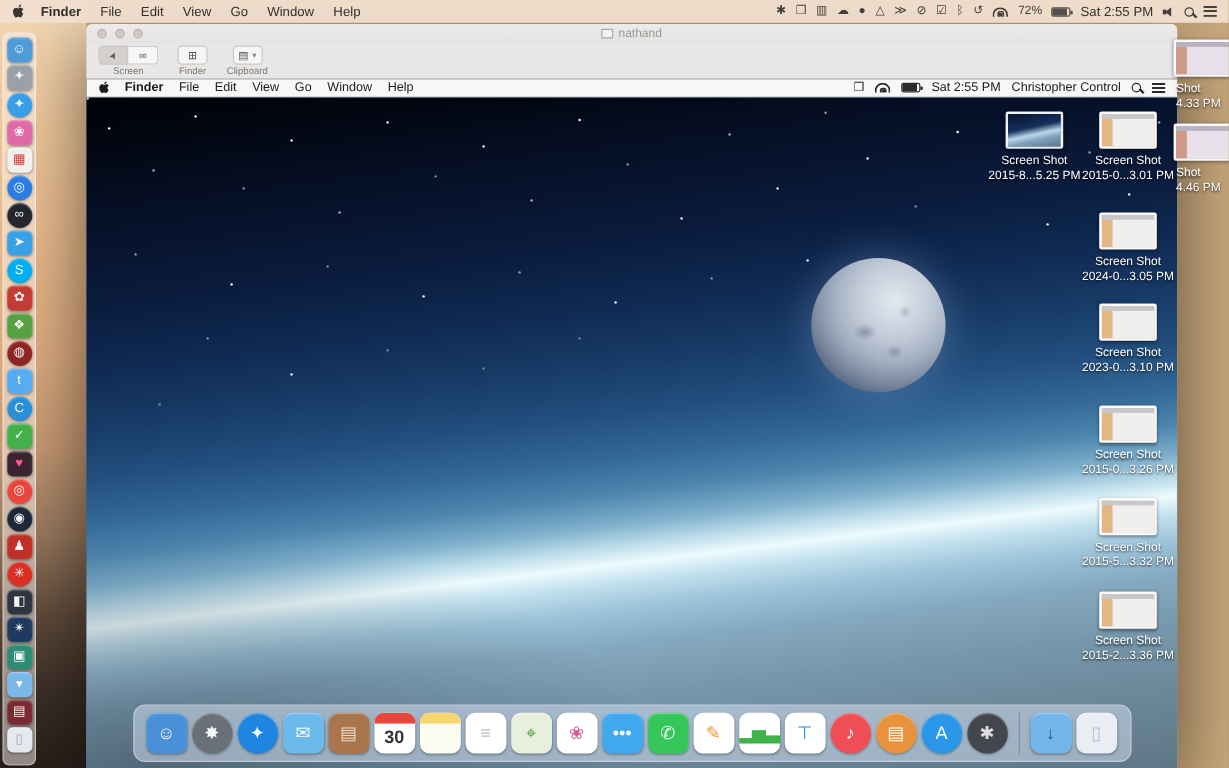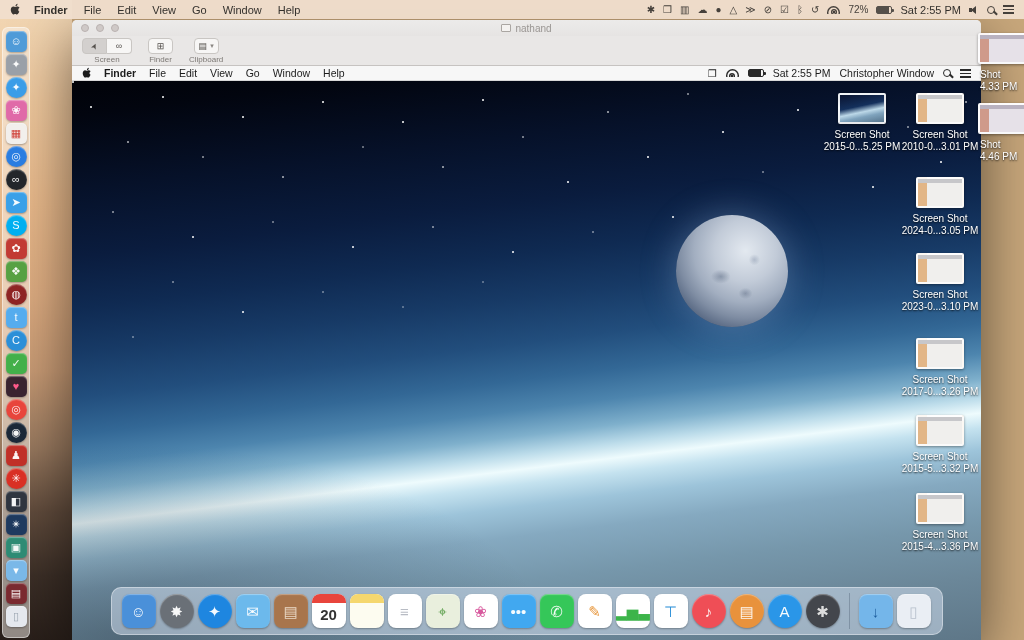--- a/index.html
+++ b/index.html
@@ -369,80 +369,80 @@
           <li class="menu-item">View</li>
           <li class="menu-item">Go</li>
           <li class="menu-item">Window</li>
           <li class="menu-item">Help</li>
         </ul>
       <div class="istatus">
         <span class="st-display">❐</span>
         <span class="i-wifi"></span>
         <span class="i-batt"></span>
         <span>Sat 2:55 PM</span>
-        <span>Christopher Window</span>
+        <span>Christopher Control</span>
         <span class="i-mag"></span>
         <span class="i-list"></span>
       </div>
     </div>
 
     <div class="desktop">
       <div class="sky"></div>
       <div class="stars"></div>
       <div class="moon"></div>
 
       <div class="ricons" data-repeat="remote.desktop_icons">
 
       <div class="ricon">
             <div class="thumb" data-thumb="space"></div>
             <div class="flabel">
               <div>Screen Shot</div>
-              <div>2015-0...5.25 PM</div>
+              <div>2015-8...5.25 PM</div>
             </div>
           </div>
           <div class="ricon">
             <div class="thumb" data-thumb="window"></div>
             <div class="flabel">
               <div>Screen Shot</div>
-              <div>2010-0...3.01 PM</div>
+              <div>2015-0...3.01 PM</div>
             </div>
           </div>
           <div class="ricon">
             <div class="thumb" data-thumb="window"></div>
             <div class="flabel">
               <div>Screen Shot</div>
               <div>2024-0...3.05 PM</div>
             </div>
           </div>
           <div class="ricon">
             <div class="thumb" data-thumb="window"></div>
             <div class="flabel">
               <div>Screen Shot</div>
               <div>2023-0...3.10 PM</div>
             </div>
           </div>
           <div class="ricon">
             <div class="thumb" data-thumb="window"></div>
             <div class="flabel">
               <div>Screen Shot</div>
-              <div>2017-0...3.26 PM</div>
+              <div>2015-0...3.26 PM</div>
             </div>
           </div>
           <div class="ricon">
             <div class="thumb" data-thumb="window"></div>
             <div class="flabel">
               <div>Screen Shot</div>
               <div>2015-5...3.32 PM</div>
             </div>
           </div>
           <div class="ricon">
             <div class="thumb" data-thumb="window"></div>
             <div class="flabel">
               <div>Screen Shot</div>
-              <div>2015-4...3.36 PM</div>
+              <div>2015-2...3.36 PM</div>
             </div>
           </div>
         </div>
 
       <div class="rdock">
         <span data-repeat="remote.dock.apps" style="display:flex;gap:4px;align-items:center;">
 
         <div class="app-icon" style="background: rgb(74, 144, 217);">
               <span class="icon-top"></span>
               <span class="glyph">☺</span>
@@ -458,21 +458,21 @@
             <div class="app-icon" style="background: rgb(108, 185, 236);">
               <span class="icon-top"></span>
               <span class="glyph">✉</span>
             </div>
             <div class="app-icon" style="background: rgb(168, 117, 76); color: rgb(234, 217, 198);">
               <span class="icon-top"></span>
               <span class="glyph">▤</span>
             </div>
             <div class="app-icon" style="background: rgb(255, 255, 255); color: rgb(51, 51, 51);">
               <span class="icon-top" style="background: rgb(232, 69, 60);"></span>
-              <span class="glyph cal-glyph">20</span>
+              <span class="glyph cal-glyph">30</span>
             </div>
             <div class="app-icon" style="background: rgb(253, 252, 240);">
               <span class="icon-top" style="background: rgb(245, 215, 110);"></span>
               <span class="glyph"></span>
             </div>
             <div class="app-icon" style="background: rgb(255, 255, 255); color: rgb(184, 188, 196);">
               <span class="icon-top"></span>
               <span class="glyph">≡</span>
             </div>
             <div class="app-icon" style="background: rgb(233, 239, 221); color: rgb(90, 158, 74);">

